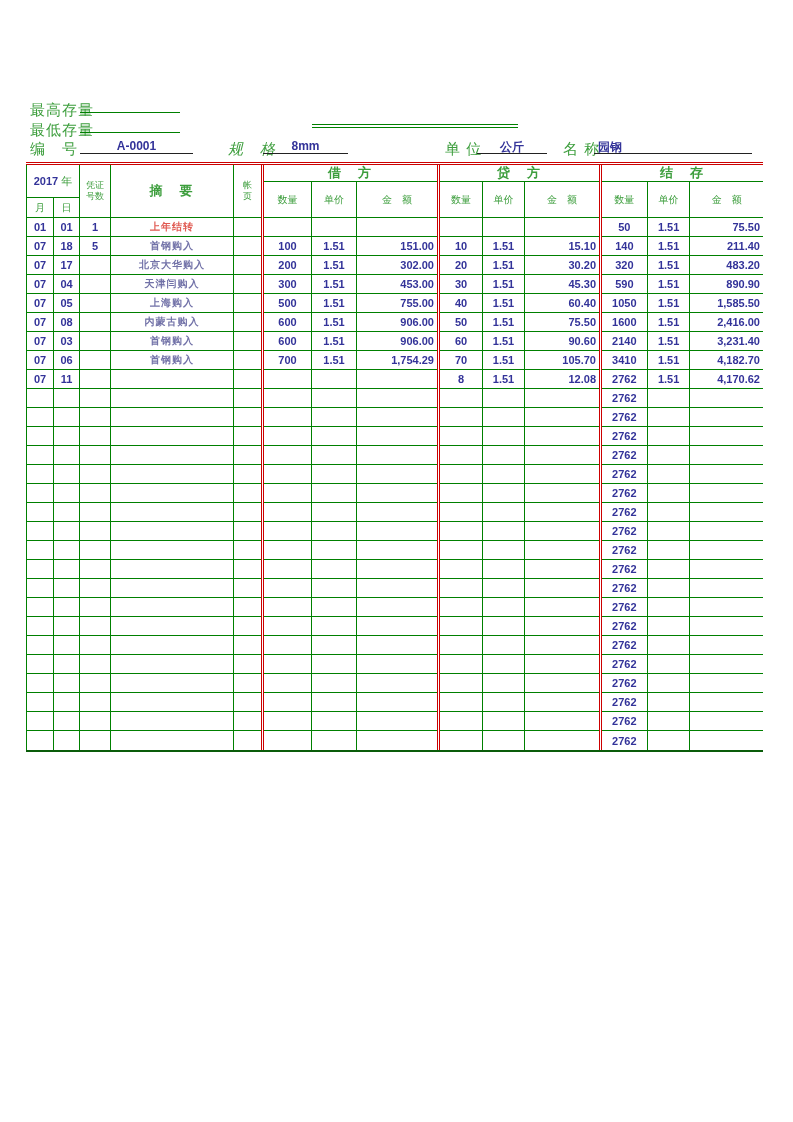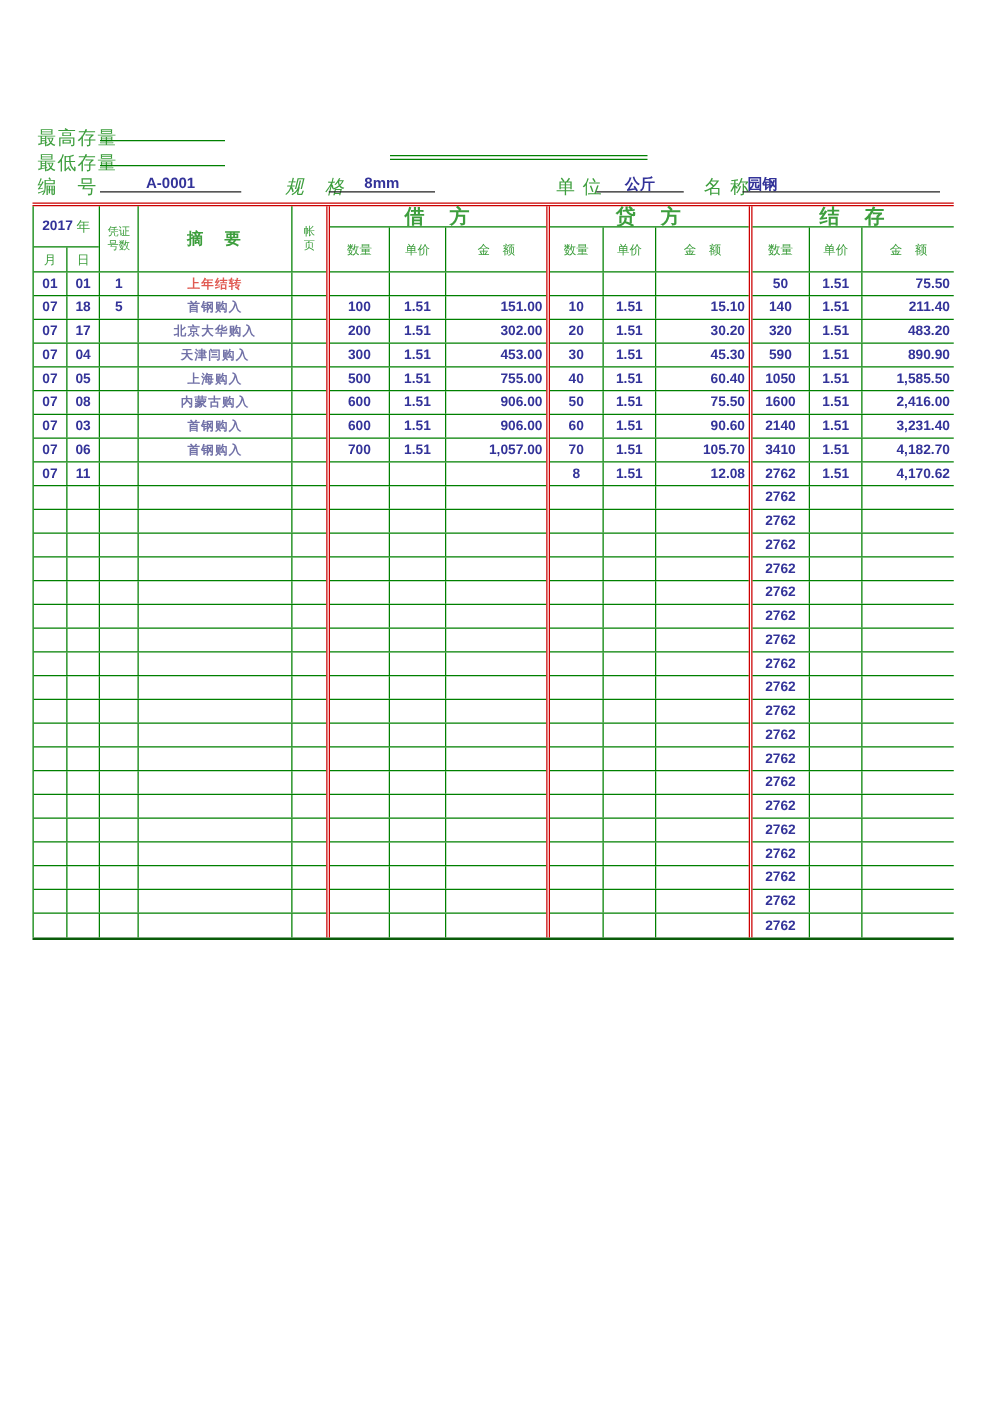--- a/index.html
+++ b/index.html
@@ -47,21 +47,21 @@
   .ycell{height:33px;border-bottom:1px solid var(--grid);display:flex;align-items:center;justify-content:center;gap:3px;font-size:11px;}
   .ycell .yr{color:var(--navy);font-weight:bold;}
   .ycell .yrs{color:var(--label-green);}
   .mdrow{flex:1;display:flex;}
   .mdrow .md{display:flex;align-items:center;justify-content:center;color:var(--label-green);font-size:10px;}
   .mdrow .md:first-child{width:27px;border-right:1px solid var(--grid);}
   .mdrow .md:last-child{flex:1;}
   .vcol{width:31px;border-right:1px solid var(--grid);display:flex;flex-direction:column;align-items:center;justify-content:center;color:var(--label-green);font-size:9px;line-height:11px;}
   .scol{width:123px;border-right:1px solid var(--grid);display:flex;align-items:center;justify-content:center;color:var(--label-green);font-size:13px;font-weight:bold;letter-spacing:2px;}
   .pcol{width:27px;display:flex;flex-direction:column;align-items:center;justify-content:center;color:var(--label-green);font-size:9px;line-height:11px;}
-  .gtitle{height:17px;border-bottom:1px solid var(--grid);display:flex;align-items:center;justify-content:center;color:var(--label-green);font-size:16px;font-weight:bold;letter-spacing:2px;}
+  .gtitle{height:17px;border-bottom:1px solid var(--grid);display:flex;align-items:center;justify-content:center;color:var(--label-green);font-size:13px;font-weight:bold;letter-spacing:2px;}
   .gsub{flex:1;display:flex;}
   .gsub .sc{display:flex;align-items:center;justify-content:center;color:var(--label-green);font-size:10px;border-right:1px solid var(--grid);}
   .gsub .sc:last-child{border-right:none;}
   
   .rows{display:flex;flex-direction:column;}
   .row{display:flex;height:19px;border-bottom:1px solid var(--grid);}
   .rows .row:last-child{border-bottom:none;}
   .cell{
     display:flex;align-items:center;justify-content:center;overflow:hidden;
     border-right:1px solid var(--grid);
@@ -369,21 +369,21 @@
             <div class="cell w80 amt">906.00</div>
           </div>
           <div class="row">
             <div class="cell w48">600</div>
             <div class="cell w45">1.51</div>
             <div class="cell w80 amt">906.00</div>
           </div>
           <div class="row">
             <div class="cell w48">700</div>
             <div class="cell w45">1.51</div>
-            <div class="cell w80 amt">1,057.00</div>
+            <div class="cell w80 amt">1,754.29</div>
           </div>
           <div class="row">
             <div class="cell w48"></div>
             <div class="cell w45"></div>
             <div class="cell w80 amt"></div>
           </div>
           <div class="row">
             <div class="cell w48"></div>
             <div class="cell w45"></div>
             <div class="cell w80 amt"></div>

